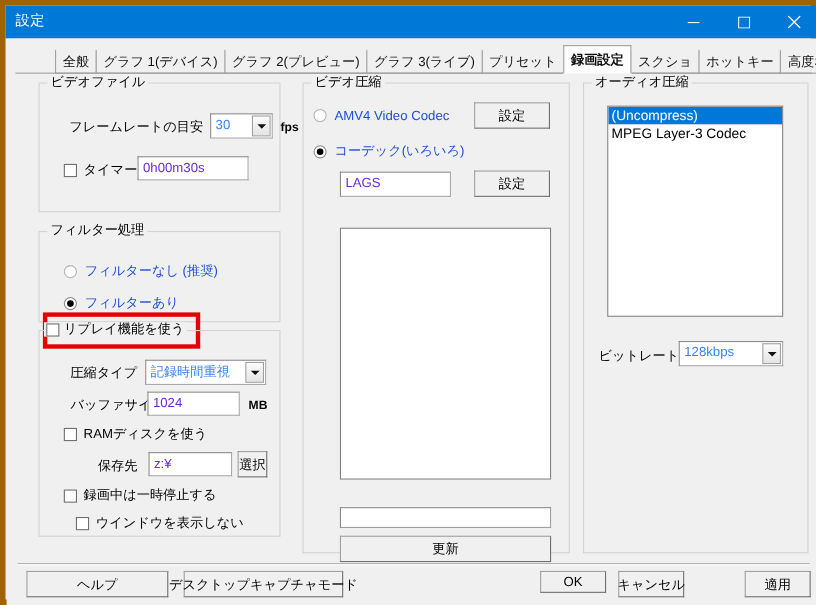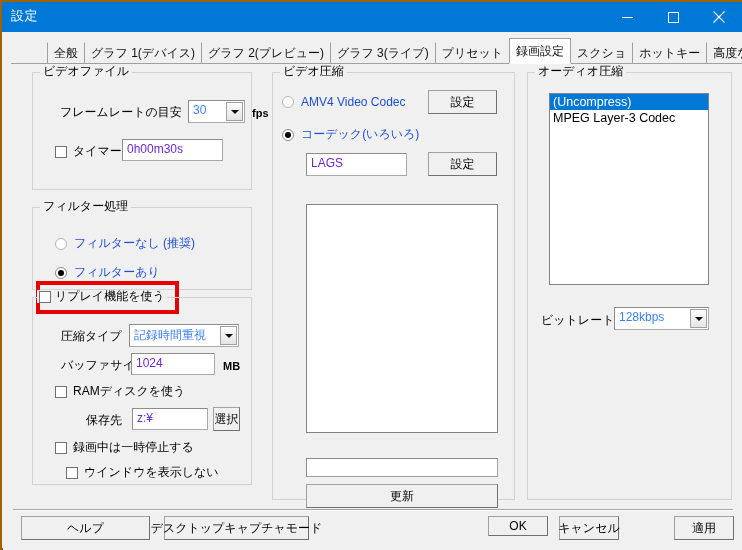--- a/index.html
+++ b/index.html
@@ -8,21 +8,21 @@
     background:#f0f0f0;
     font-family:"Liberation Sans","DejaVu Sans",sans-serif;
     font-size:12px;
     color:#000;
     overflow:hidden;
     -webkit-font-smoothing:none;
   }
   #app{
     position:relative;width:742px;height:550px;
     box-sizing:border-box;
-    border:2px solid #a16207;
+    border:5px solid #a16207;
     background:#f0f0f0;
   }
   
   .titlebar{
     position:absolute;left:0;top:0;width:740px;height:30px;
     background:#0078d7;
     color:#ffffff;
   }
   .title-text{
     position:absolute;left:9px;top:6px;
@@ -61,21 +61,21 @@
     box-sizing:border-box;
     margin-right:-1px;
     position:relative;
   }
   .tab.sel{
     height:26px;
     background:#fdfdfd;
     border:1px solid #a0a0a0;
     border-bottom:1px solid #fdfdfd;
     z-index:3;
-    font-weight:normal;
+    font-weight:bold;
   }
   .tabline{
     position:absolute;left:8px;top:31px;width:724px;height:1px;background:#a0a0a0;
   }
   
   .group{
     position:absolute;
     border:1px solid #d2d2d2;
     box-sizing:border-box;
     background:transparent;

